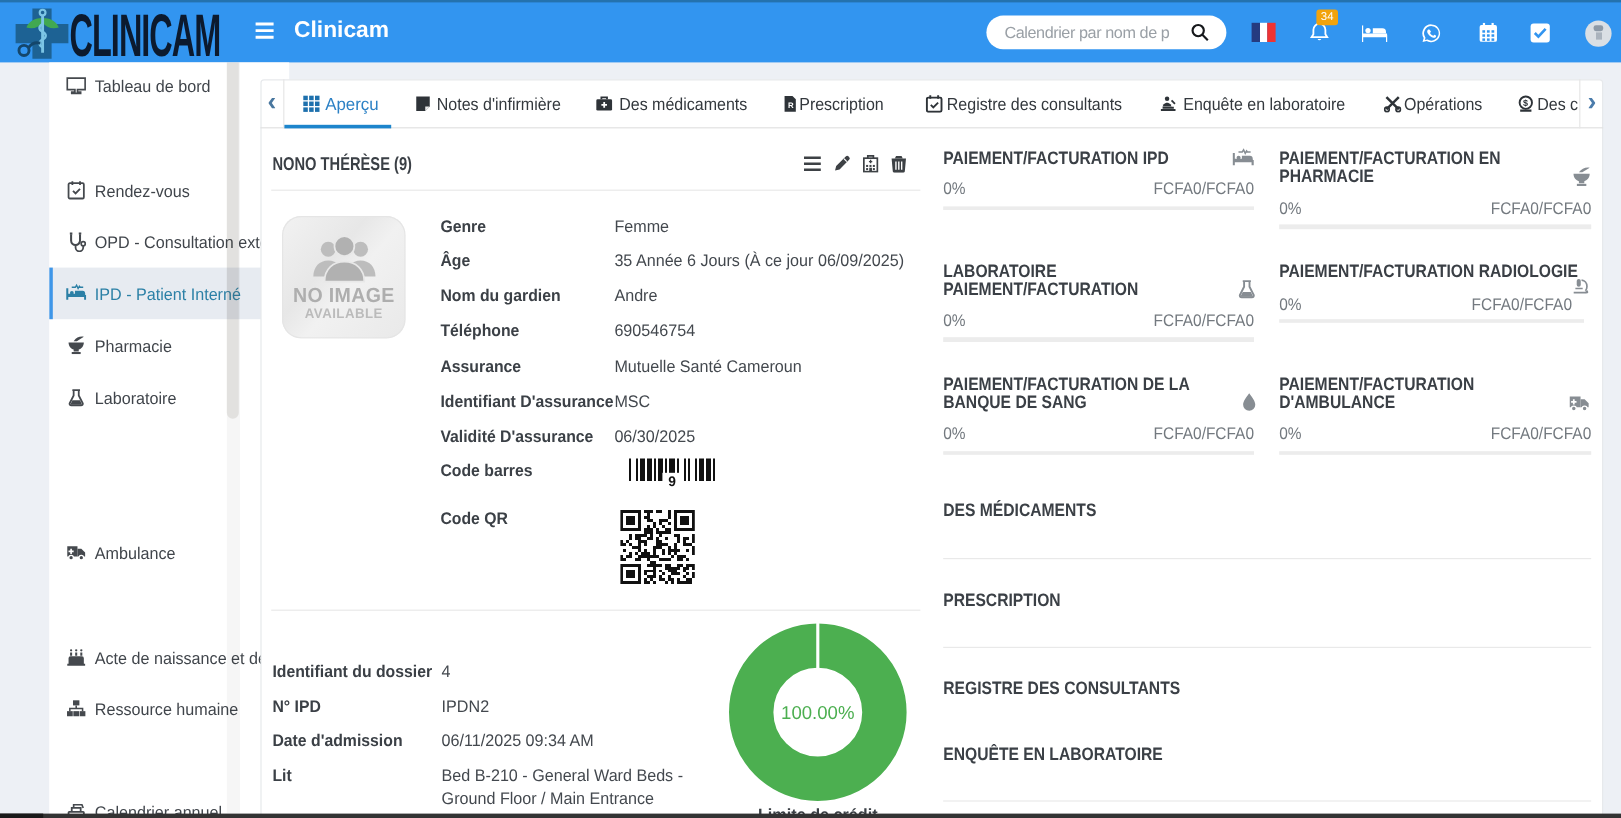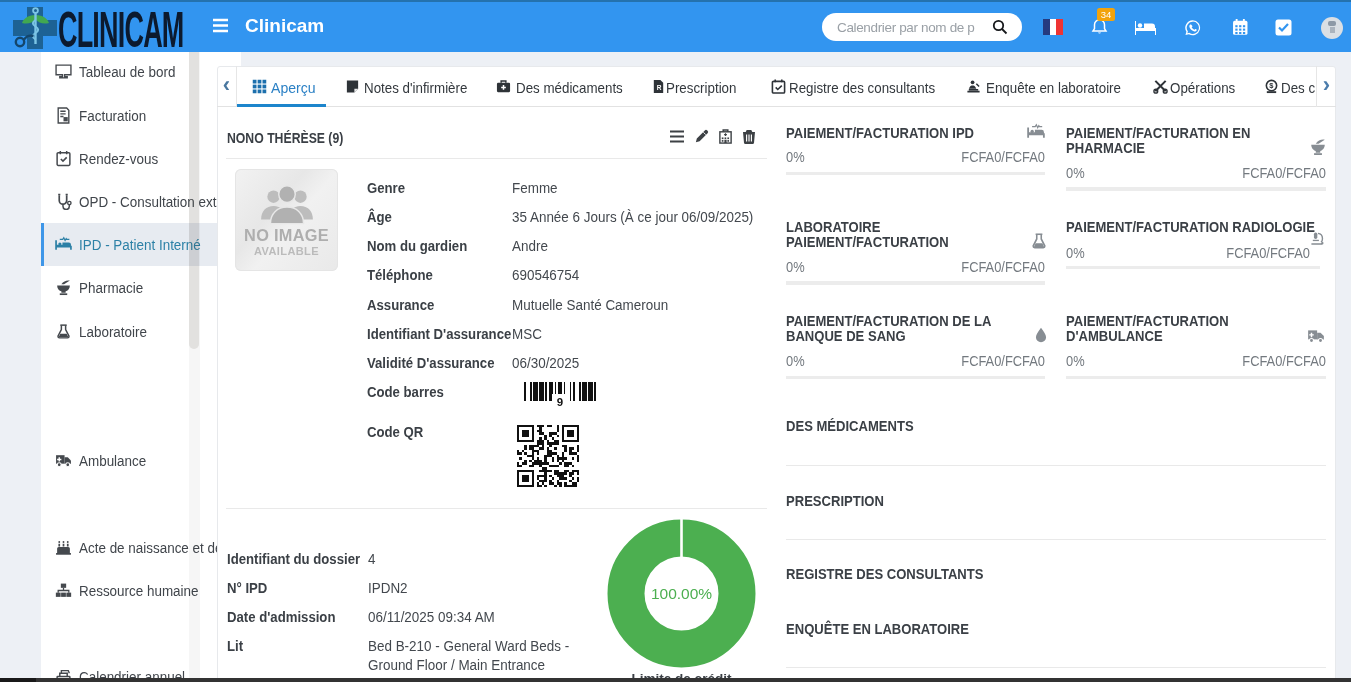--- a/index.html
+++ b/index.html
@@ -106,27 +106,20 @@
   <div class="abs" style="left:1328px;top:20.5px;width:8px;height:5px;border-radius:2px;background:#8d99a6"></div>
     <div class="abs" style="left:1329.5px;top:26.5px;width:5px;height:6px;background:#aab3bd"></div>
 </div>
 
 <div id="sb">
 <div class="mi" style="top:-1.6px">
       <span class="mico"><svg width="17" height="17" viewBox="0 0 16 16" style="">
           <path d="M1 2h14v9H9v2h2.5v1h-7v-1H7v-2H1z" fill="none" stroke="currentColor" stroke-width="1.3"></path>
         </svg></span>
       <span class="mtxt">Tableau de bord</span>
-    </div>
-<div class="mi" style="top:41.6px">
-      <span class="mico"><svg width="17" height="17" viewBox="0 0 16 16" style="">
-          <path d="M3 1h8l2 2v12H3z M5 4h5M5 6.5h5M5 9h3" fill="none" stroke="currentColor" stroke-width="1.3"></path>
-          <rect x="8" y="9.5" width="4" height="4" fill="currentColor"></rect>
-        </svg></span>
-      <span class="mtxt">Facturation</span>
     </div>
 <div class="mi" style="top:84.8px">
       <span class="mico"><svg width="17" height="17" viewBox="0 0 16 16" style="">
           <rect x="2" y="2.5" width="12" height="12" rx="1" fill="none" stroke="currentColor" stroke-width="1.4"></rect>
           <path d="M5 1v3M11 1v3" stroke="currentColor" stroke-width="1.4"></path>
           <path d="M5.5 8.5l2 2 3.5-3.5" fill="none" stroke="currentColor" stroke-width="1.5"></path>
         </svg></span>
       <span class="mtxt">Rendez-vous</span>
     </div>
 <div class="mi active" style="top:171.2px">
@@ -293,21 +286,21 @@
     <rect x="6.8" y="11.5" width="2.4" height="3.5" fill="#3d4145"></rect>
   </svg>
 <svg class="abs" style="left:742px;top:129px" width="14" height="15" viewBox="0 0 14 15">
     <path d="M1 3h12l-1 11a1.5 1.5 0 0 1-1.5 1H3.5A1.5 1.5 0 0 1 2 14z" fill="#3d4145"></path>
     <path d="M4.7 1h4.6l1 2H3.7z" fill="#3d4145"></path>
     <path d="M4.6 5.5v7M7 5.5v7M9.4 5.5v7" stroke="#fff" stroke-width="1.15"></path>
   </svg>
 
 <hr class="h" style="left:226px;top:158px;width:541px">
 
-<div class="abs" style="left:235px;top:169px;width:103px;height:102px;border-radius:6px;background:linear-gradient(130deg,#f2f2f2 0%,#e7e7e7 38%,#f1f1f1 55%,#e9e9e9 100%);box-shadow:inset 0 0 0 1px #e5e5e5">
+<div class="abs" style="left:235px;top:180px;width:103px;height:102px;border-radius:16px;background:linear-gradient(130deg,#f2f2f2 0%,#e7e7e7 38%,#f1f1f1 55%,#e9e9e9 100%);box-shadow:inset 0 0 0 1px #e5e5e5">
   <svg class="abs" style="left:23px;top:15px" width="58" height="42" viewBox="0 0 56 40">
     <g fill="#bdbdbd">
         <circle cx="15" cy="12" r="6"></circle>
         <path d="M3 34c0-8 5-13 12-13s12 5 12 13z"></path>
       </g>
     <g fill="#bdbdbd">
         <circle cx="41" cy="12" r="6"></circle>
         <path d="M29 34c0-8 5-13 12-13s12 5 12 13z"></path>
       </g>
     <g fill="#b1b1b1" stroke="#e8e8e8" stroke-width="1.4">

